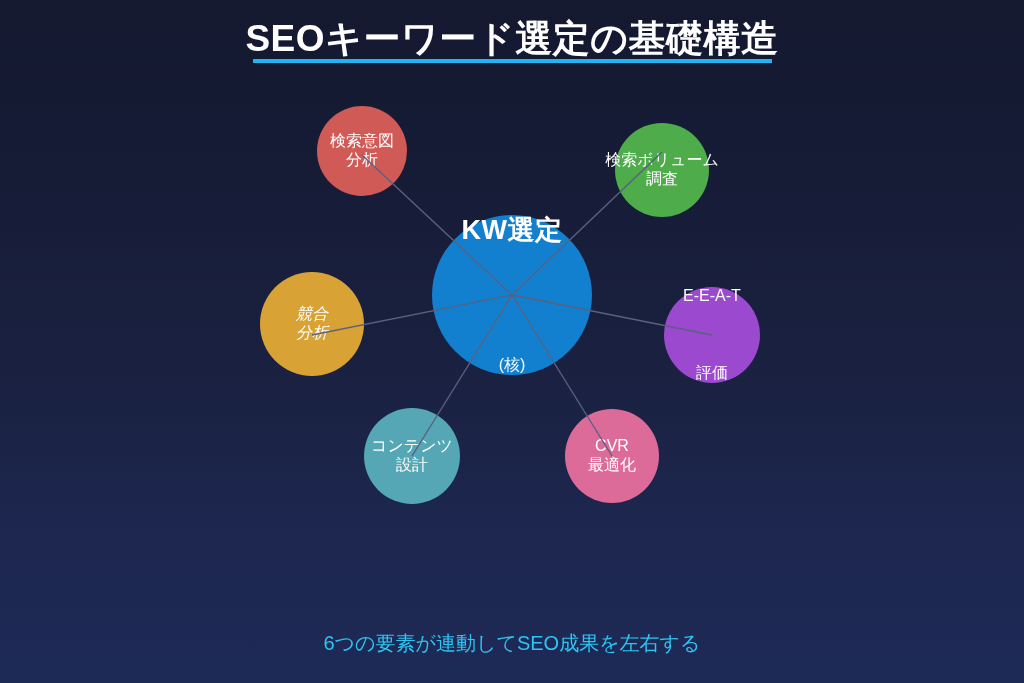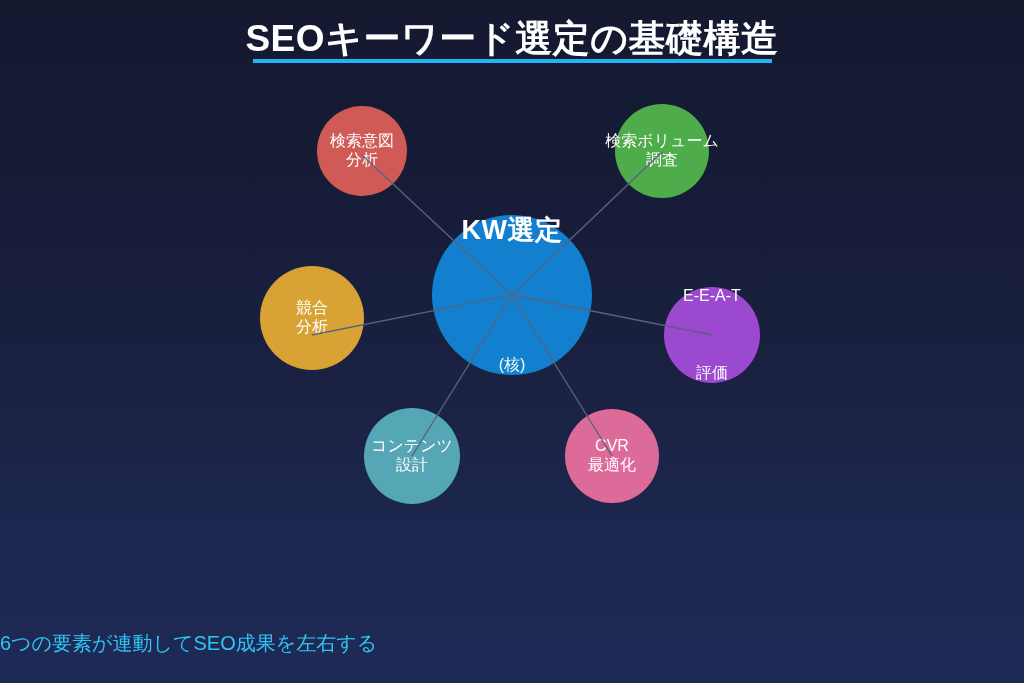--- a/index.html
+++ b/index.html
@@ -94,21 +94,21 @@
     font-size: 16px;
     font-weight: normal;
   }
 
   
   #caption {
     position: absolute;
     top: 630px;
     left: 0;
     width: 1024px;
-    text-align: left;
+    text-align: center;
     font-size: 20px;
     color: #2ec4f3;
     white-space: nowrap;
   }
 </style>
 </head>
 <body>
 
 <div id="stage">
 
@@ -128,37 +128,37 @@
       </svg>
 
   <div class="node" id="node-center" style="left: 432px; top: 215px; width: 160px; height: 160px; background: rgb(18, 128, 206);">
         <div class="label">KW選定</div>
         <div class="sublabel">(核)</div>
       </div>
       <div class="node spoke" style="left: 317px; top: 106px; width: 90px; height: 90px; background: rgb(208, 90, 85);">
         <div class="label">検索意図</div>
         <div class="label">分析</div>
       </div>
-      <div class="node spoke" style="left: 615px; top: 104px; width: 94px; height: 94px; background: rgb(79, 172, 75);">
+      <div class="node spoke" style="left: 615px; top: 123px; width: 94px; height: 94px; background: rgb(79, 172, 75);">
         <div class="label">検索ボリューム</div>
         <div class="label">調査</div>
       </div>
       <div class="node spoke" style="left: 664px; top: 287px; width: 96px; height: 96px; background: rgb(155, 73, 206); justify-content: space-between;">
         <div class="label">E-E-A-T</div>
         <div class="label">評価</div>
       </div>
       <div class="node spoke" style="left: 565px; top: 409px; width: 94px; height: 94px; background: rgb(221, 107, 154);">
         <div class="label">CVR</div>
         <div class="label">最適化</div>
       </div>
       <div class="node spoke" style="left: 364px; top: 408px; width: 96px; height: 96px; background: rgb(85, 167, 181);">
         <div class="label">コンテンツ</div>
         <div class="label">設計</div>
       </div>
-      <div class="node spoke" style="left: 260px; top: 266px; width: 104px; height: 104px; background: rgb(216, 163, 52);">
+      <div class="node spoke" style="left: 260px; top: 272px; width: 104px; height: 104px; background: rgb(216, 163, 52); font-style: italic;">
         <div class="label">競合</div>
         <div class="label">分析</div>
       </div>
     </div>
 
   <div id="caption">6つの要素が連動してSEO成果を左右する</div>
 
 </div>
 
 </body></html>

